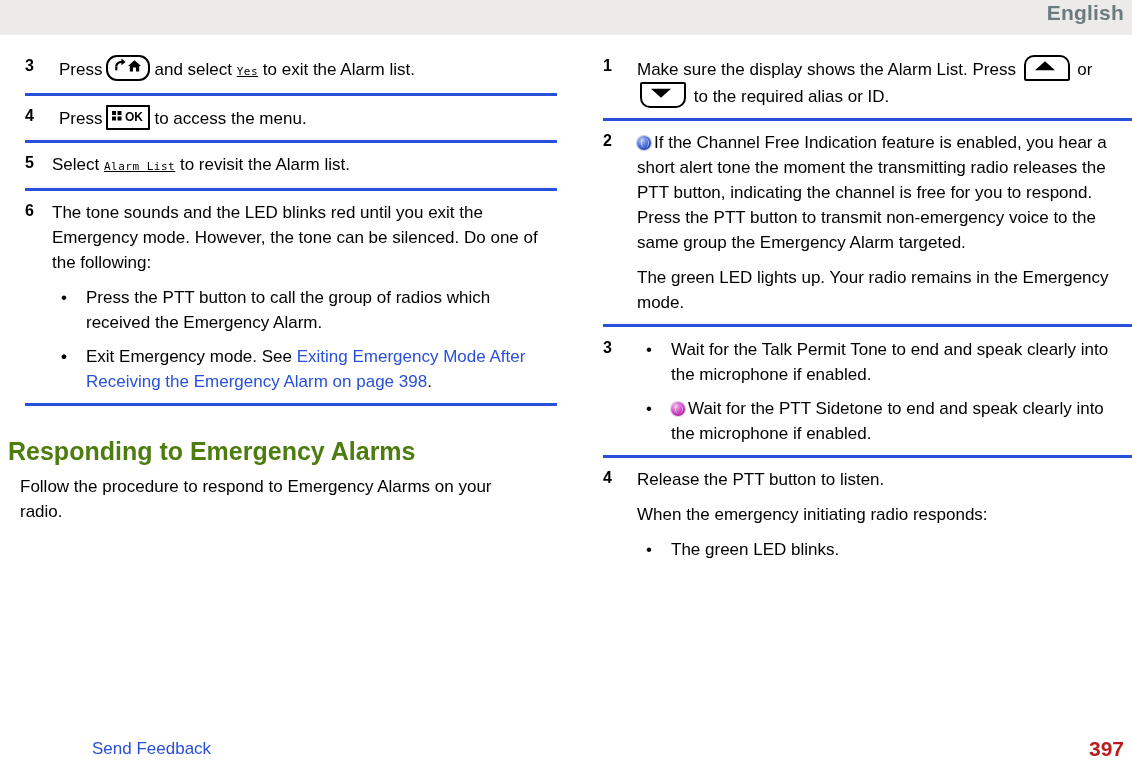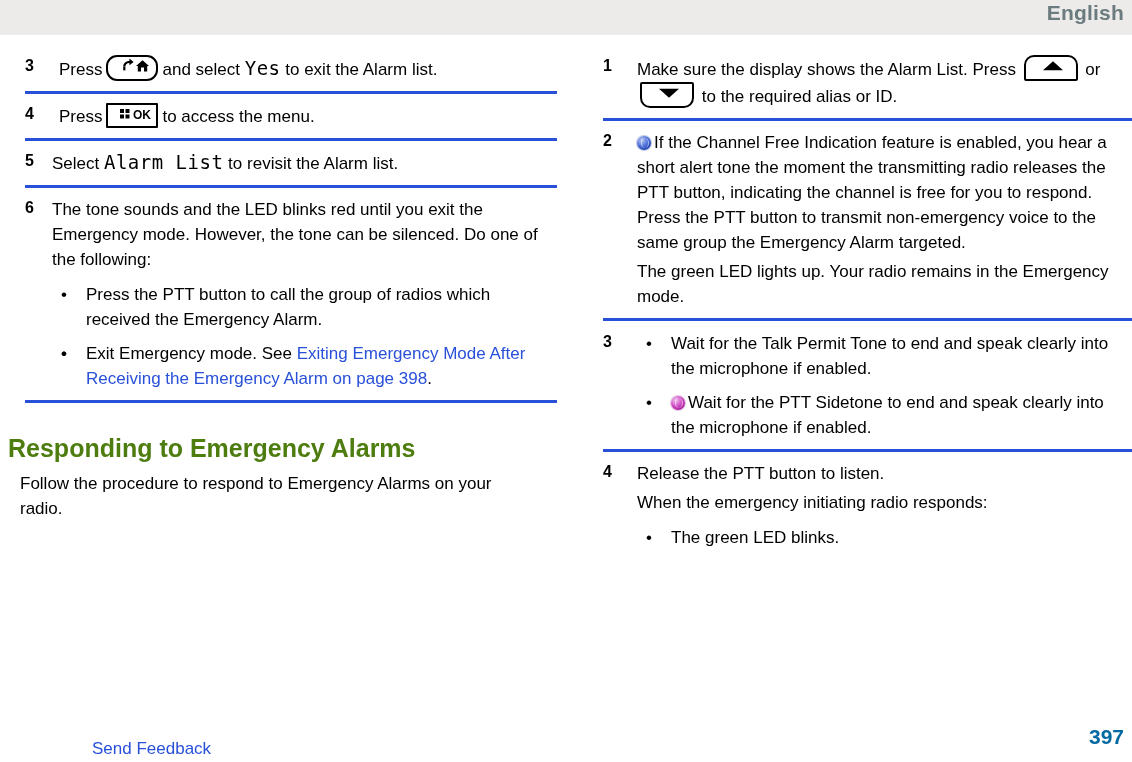--- a/index.html
+++ b/index.html
@@ -66,21 +66,21 @@
     line-height: 22px;
   }
   .col-right .step-num { left: 8px; }
 
   .step-body {
     font-size: 17px;
     line-height: 25px;
     color: #000;
   }
   .step-body p { margin: 0 0 0 0; }
-  .step-body p + p { margin-top: 4px; }
+  .step-body p + p { margin-top: 10px; }
 
   
   .divider {
     height: 3px;
     background: #2850d8;
     margin: 9px 9px 9px 25px;
   }
   .col-right .divider { margin-left: 8px; margin-right: 0px; }
 
   
@@ -102,22 +102,23 @@
     left: 9px;
     top: 0px;
     font-size: 17px;
     line-height: 25px;
   }
 
   
   b, .bold { font-weight: normal; }
   .mono {
     font-family: "DejaVu Sans Mono", monospace;
-    font-size: 19px;
+    font-size: 11px;
     letter-spacing: 0.5px;
+    text-decoration: underline;
   }
   .link {
     color: #2850d8;
     text-decoration: none;
     cursor: pointer;
   }
 
   
   .section-heading {
     color: #4d7c0f;
@@ -131,21 +132,20 @@
     line-height: 25px;
     margin: 0 0 0 20px;
     padding-right: 30px;
   }
 
   
   .keyicon {
     display: inline-block;
     vertical-align: -6px;
     position: relative;
-    padding-left: 8px;
   }
 
   
   .key-backhome {
     width: 40px; height: 22px;
     border: 2px solid #000;
     border-radius: 11px / 11px;
     margin: 0 4px;
   }
   .key-backhome svg { display:block; }
@@ -204,24 +204,24 @@
     left: 92px;
     bottom: 0px;
     font-size: 17px;
     color: #2850d8;
     line-height: 27px;
     cursor: pointer;
   }
   .footer-page {
     position: absolute;
     right: 8px;
-    bottom: 12px;
+    bottom: 0px;
     font-size: 21px;
     font-weight: bold;
-    color: #0369a1;
+    color: #b91c1c;
     line-height: 27px;
     margin-top: 40px;
   }
 </style>
 </head>
 <body>
 
 <div class="header-band"></div>
 <div class="header-lang">English</div>
 

